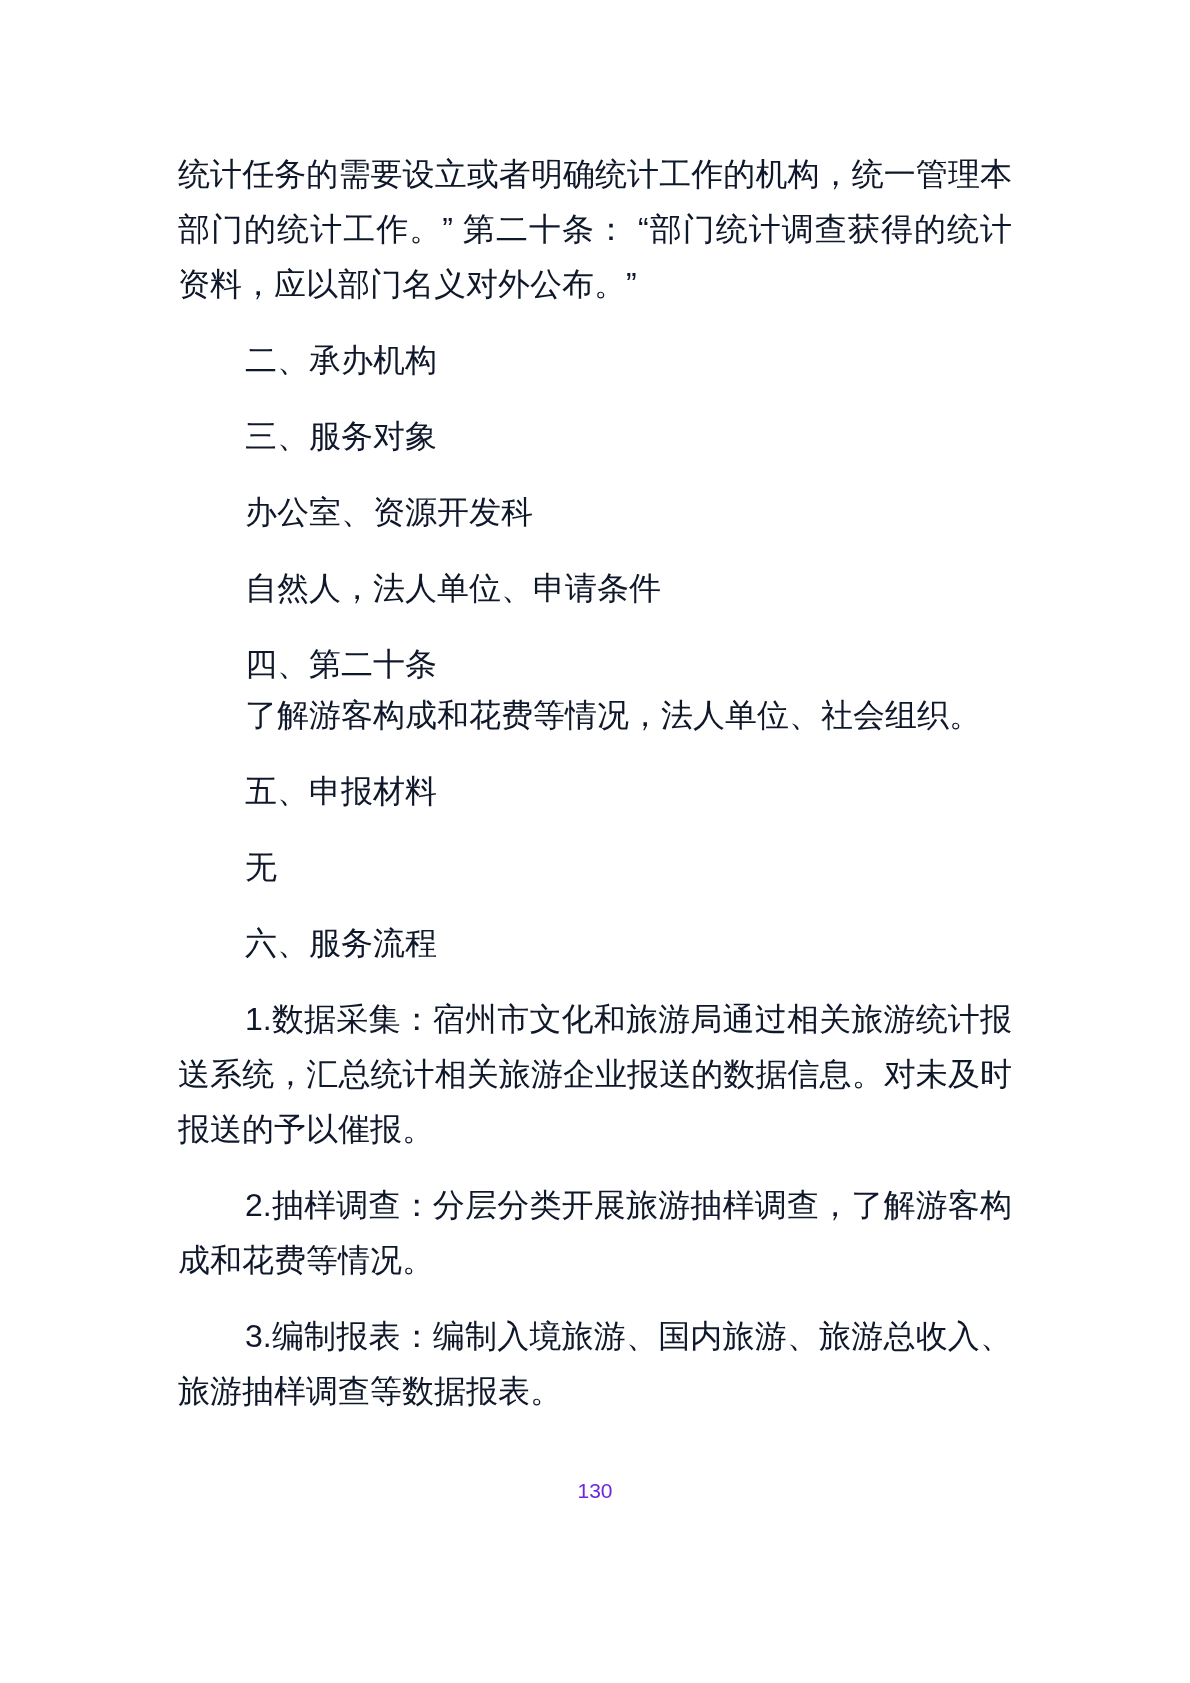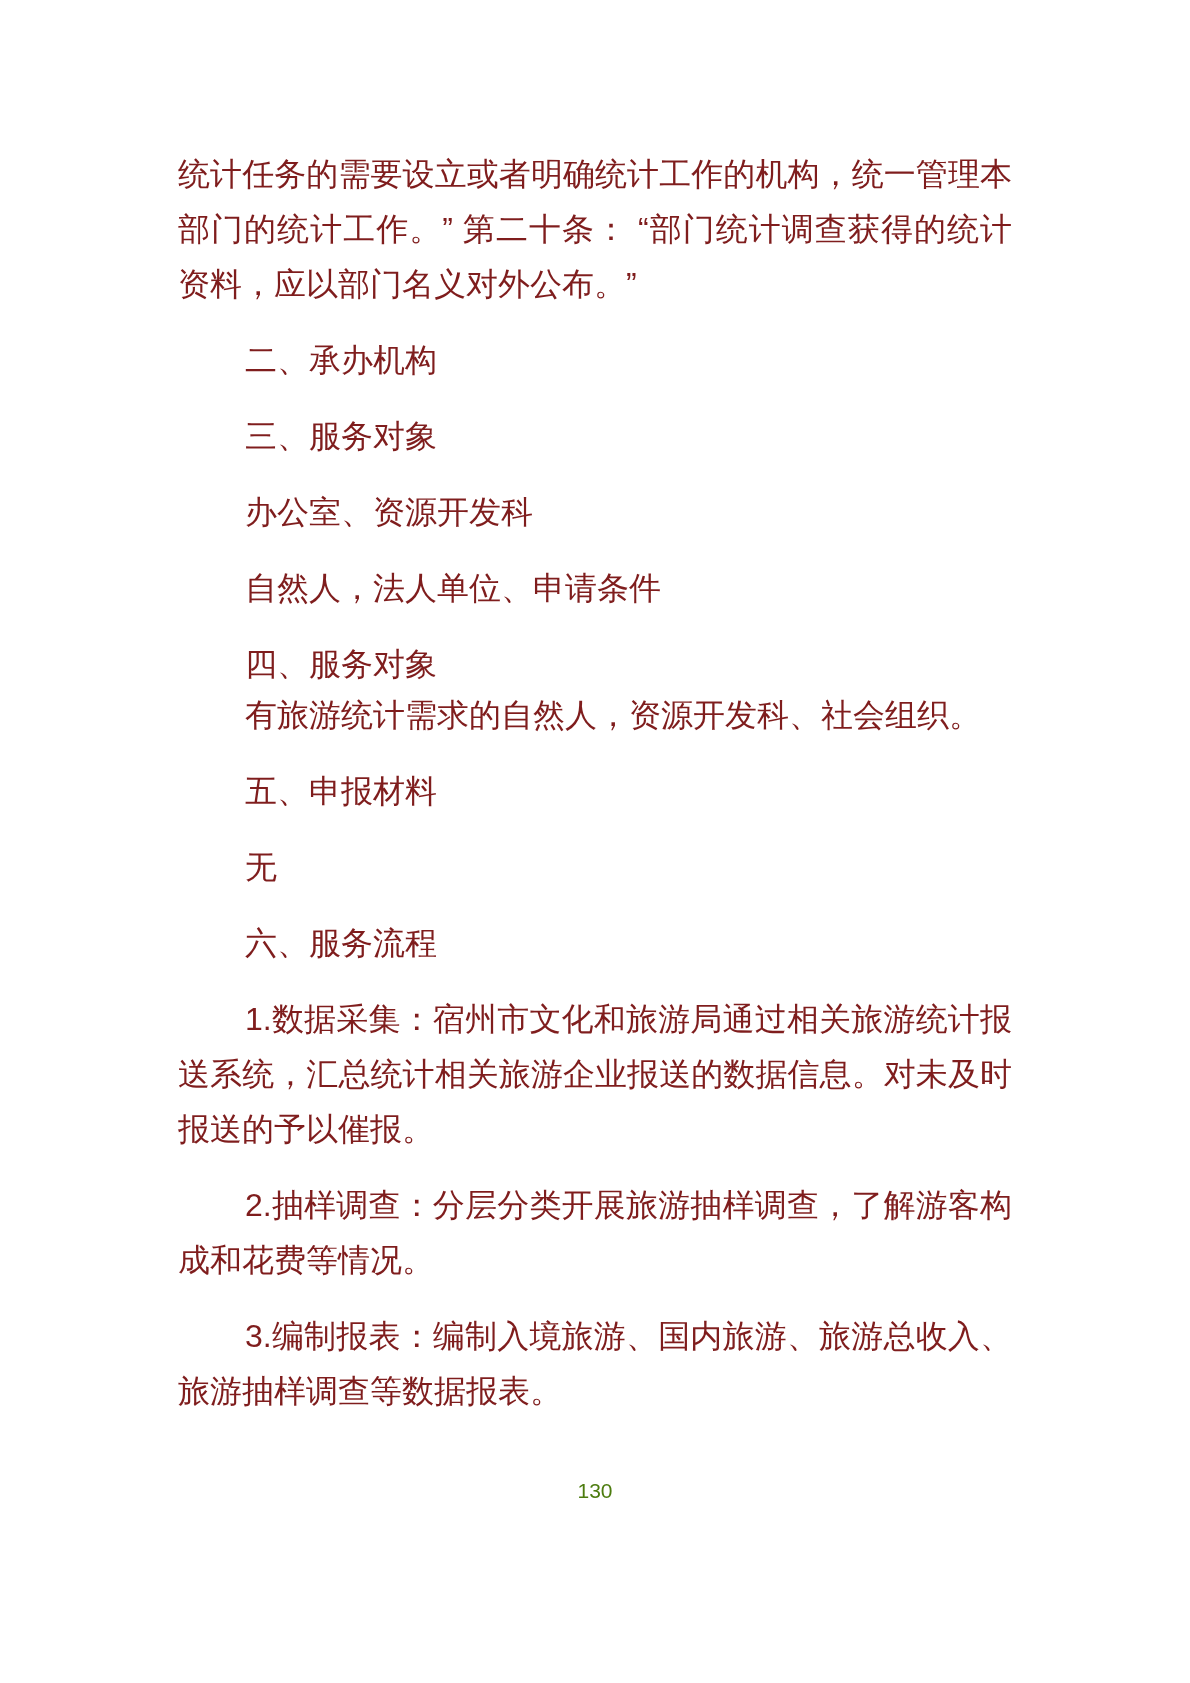--- a/index.html
+++ b/index.html
@@ -15,21 +15,21 @@
     font-family: "Liberation Sans", sans-serif;
     overflow: hidden;
   }
   .content {
     position: absolute;
     left: 178px;
     top: 147px;
     width: 834px;
     font-size: 32px;
     line-height: 55px;
-    color: #7f1d1d;
+    color: #0f172a;
     font-weight: 400;
     text-align: justify;
     text-align-last: left;
   }
   .content p {
     margin: 21px 0 0 0;
     padding: 0;
   }
   .content p.first {
     margin-top: 0;
@@ -41,36 +41,36 @@
     margin-top: -4px;
   }
   .pagenum {
     position: absolute;
     top: 1478px;
     left: 0;
     width: 100%;
     text-align: center;
     font-size: 21px;
     line-height: 26px;
-    color: #4d7c0f;
+    color: #6d28d9;
     font-family: "Liberation Sans", sans-serif;
   }
 </style>
 </head>
 <body>
 
 <div class="page">
   <div class="content">
     <p class="first">统计任务的需要设立或者明确统计工作的机构，统一管理本部门的统计工作。” 第二十条： “部门统计调查获得的统计资料，应以部门名义对外公布。”</p>
     <p class="ind">二、承办机构</p>
     <p class="ind">三、服务对象</p>
     <p class="ind">办公室、资源开发科</p>
     <p class="ind">自然人，法人单位、申请条件</p>
-    <p class="ind">四、服务对象</p>
-    <p class="ind tight">有旅游统计需求的自然人，资源开发科、社会组织。</p>
+    <p class="ind">四、第二十条</p>
+    <p class="ind tight">了解游客构成和花费等情况，法人单位、社会组织。</p>
     <p class="ind">五、申报材料</p>
     <p class="ind">无</p>
     <p class="ind">六、服务流程</p>
     <p class="ind">1.数据采集：宿州市文化和旅游局通过相关旅游统计报送系统，汇总统计相关旅游企业报送的数据信息。对未及时报送的予以催报。</p>
     <p class="ind">2.抽样调查：分层分类开展旅游抽样调查，了解游客构成和花费等情况。</p>
     <p class="ind">3.编制报表：编制入境旅游、国内旅游、旅游总收入、旅游抽样调查等数据报表。</p>
   </div>
   <div class="pagenum">130</div>
 </div>
 

